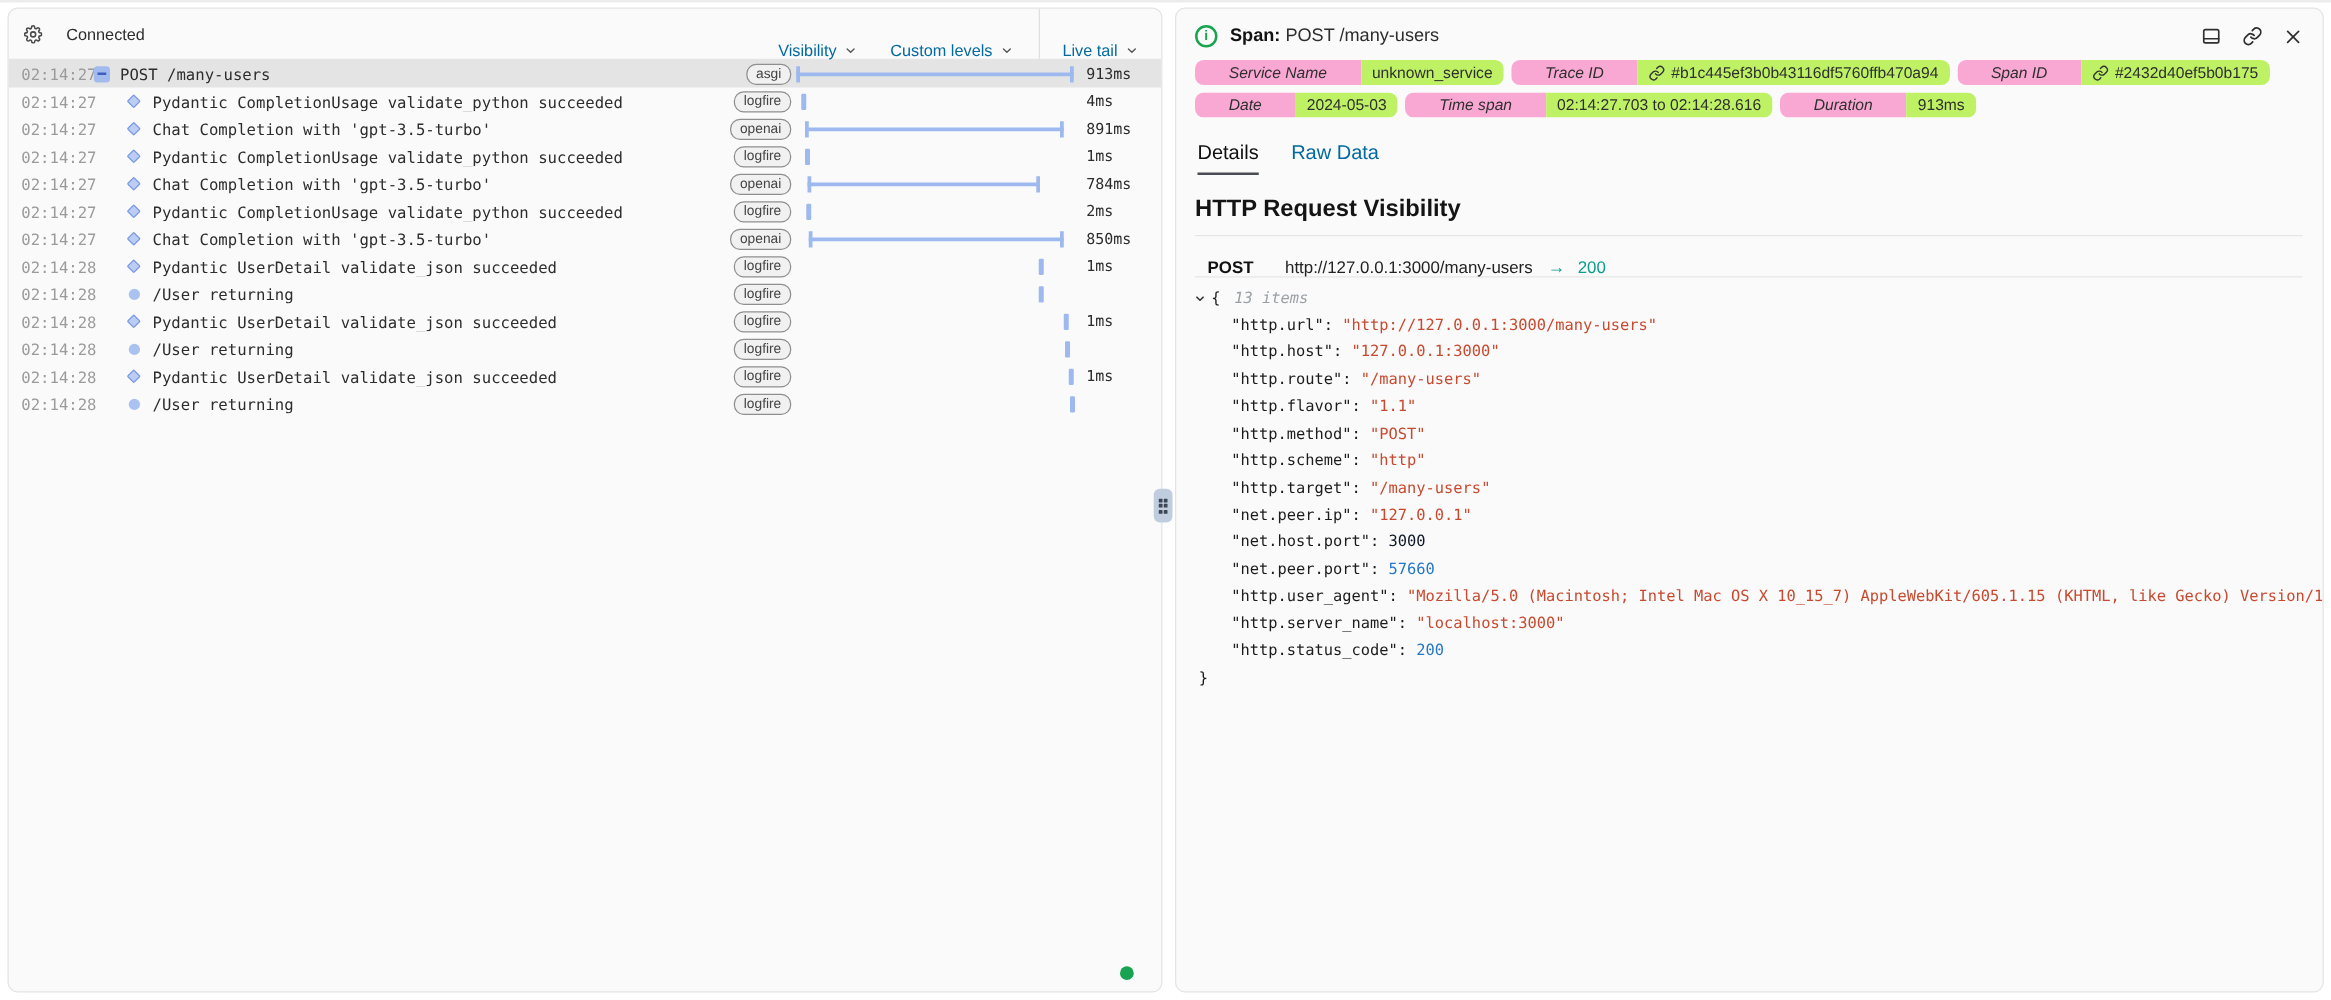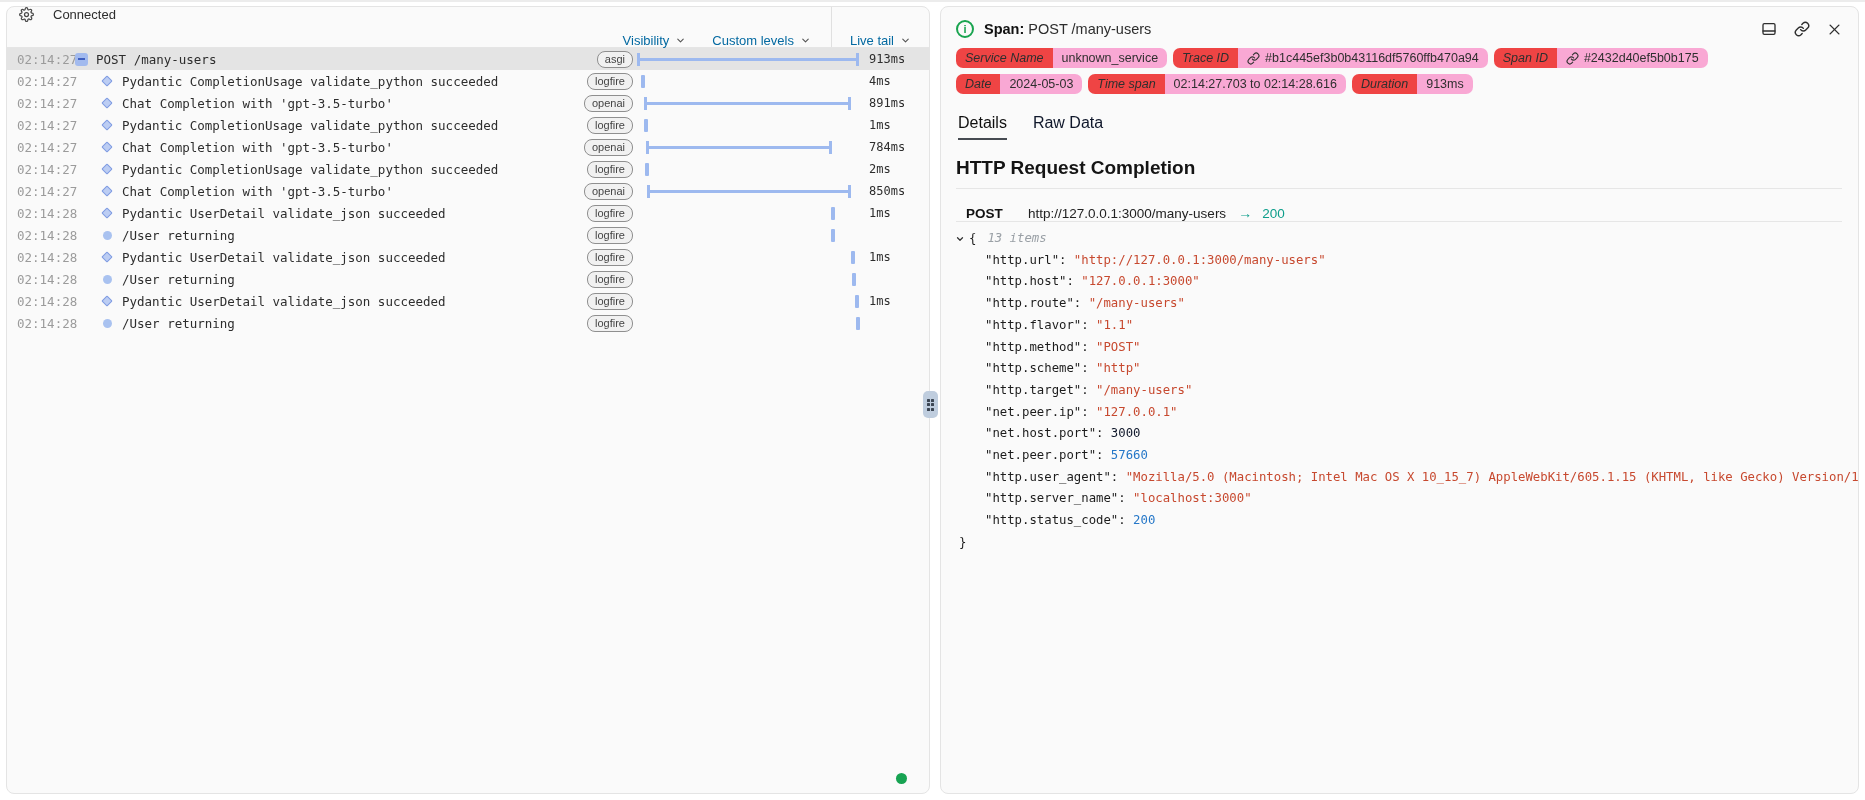--- a/index.html
+++ b/index.html
@@ -6,21 +6,21 @@
   html,body { width:1865px; height:800px; overflow:hidden; background:#ffffff;
               font-family:"Liberation Sans", sans-serif; color:#2d2d2d; }
   .top-line { position:absolute; left:0; top:0; width:100%; height:2px; background:#ececec; }
 
   .panel { position:absolute; top:6px; height:788px; background:#fafafa;
            border:1px solid #e4e4e4; border-radius:8px; overflow:hidden; }
   #left-panel  { left:6px;   width:924px; }
   #right-panel { left:940px; width:919px; }
 
   
-  .lp-header { height:41px; display:flex; align-items:flex-start;
+  .lp-header { height:41px; display:flex; align-items:center;
                border-bottom:1px solid #e5e5e5; padding:0 0 0 12px; font-size:13px; }
   .lp-header .gear { margin-right:19px; display:flex; color:#4a4a4a; }
   .lp-header-right { margin-left:auto; display:flex; align-items:center; height:100%; }
   .dropdown { display:flex; align-items:center; gap:6px; color:#0369a1; cursor:pointer;margin-top:27px; }
   .dropdown + .dropdown { margin-left:26px; }
   .chev { display:flex; color:#555; }
   .livetail-wrap { border-left:1px solid #e0e0e0; height:100%; display:flex;
                    align-items:center; margin-left:20px; padding:0 18px 0 18px; }
 
   .banner { height:24px; display:flex; align-items:center; justify-content:center;
@@ -69,27 +69,27 @@
   .rp-title { display:flex; align-items:center; gap:10px; font-size:14.5px; }
   .info-icon { width:18px; height:18px; border-radius:50%; border:2px solid #19a44f;
                color:#19a44f; display:flex; align-items:center; justify-content:center;
                font-size:11px; font-weight:700; flex:none; }
   .rp-title b { font-weight:700; color:#111; }
   .rp-actions { margin-left:auto; display:flex; align-items:center; gap:17px; color:#2f2f2f; }
   .rp-actions .abtn { display:flex; cursor:pointer; }
 
   .chips { display:flex; flex-wrap:wrap; gap:6px; padding:2px 16px 0 15px; max-width:905px; }
   .chip { display:flex; border-radius:7px; overflow:hidden; font-size:12.5px; flex:none; }
-  .chip .c-label { background:#ef4444; color:#2f2f2f; font-style:italic; padding:3px 9px; }
-  .chip .c-value { background:#f9a8d4; color:#2f2f2f; padding:3px 9px; display:flex;
+  .chip .c-label { background:#f9a8d4; color:#2f2f2f; font-style:italic; padding:3px 27px; }
+  .chip .c-value { background:#bef264; color:#2f2f2f; padding:3px 9px; display:flex;
                    align-items:center; gap:5px; }
   .chip .c-value svg { flex:none; color:#333; }
 
   .tabs { display:flex; gap:26px; padding:20px 16px 0 17px; font-size:16px; }
-  .tab { padding-bottom:6px; cursor:pointer; color:#0f172a; border-bottom:2px solid transparent; }
+  .tab { padding-bottom:6px; cursor:pointer; color:#0369a1; border-bottom:2px solid transparent; }
   .tab.active { color:#0f0f0f; border-bottom-color:#474b52; }
 
   .h2 { font-size:19px; font-weight:700; color:#141414; margin:17px 16px 9px 15px; }
   .rule { border:none; border-top:1px solid #e6e6e6; margin:0 16px 0 15px; }
 
   .req-line { display:flex; align-items:center; margin:16px 16px 0 25px; font-size:13.5px; }
   .req-method { font-weight:700; color:#111; width:62px; flex:none; }
   .req-url { color:#222; }
   .req-arrow { margin:0 10px 0 12px; font-size:14px; }
   .req-status { }
@@ -443,21 +443,21 @@
           <span>913ms</span>
         </span>
       </div>
     </div>
 
   <div class="tabs">
     <div class="tab active">Details</div>
     <div class="tab">Raw Data</div>
   </div>
 
-  <div class="h2">HTTP Request Completion</div>
+  <div class="h2">HTTP Request Visibility</div>
   <hr class="rule">
 
   <div class="req-line">
     <span class="req-method">POST</span>
     <span class="req-url">http://127.0.0.1:3000/many-users</span>
     <span class="req-arrow" style="color:#0d9e8b">→</span>
     <span class="req-status" style="color:#0d9e8b">200</span>
   </div>
 
   <hr class="rule">

